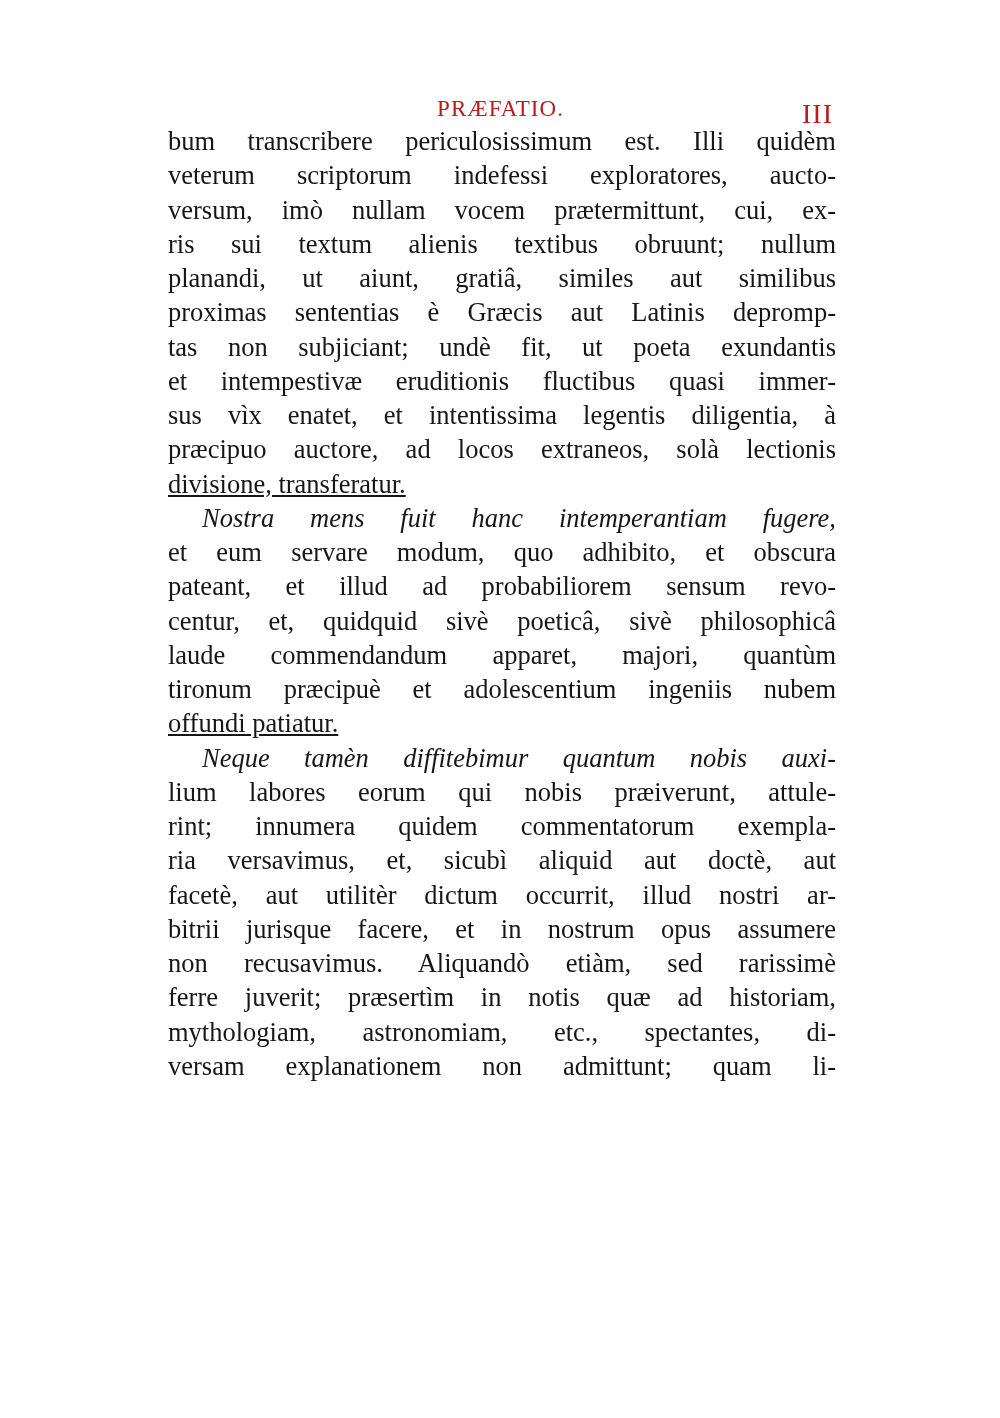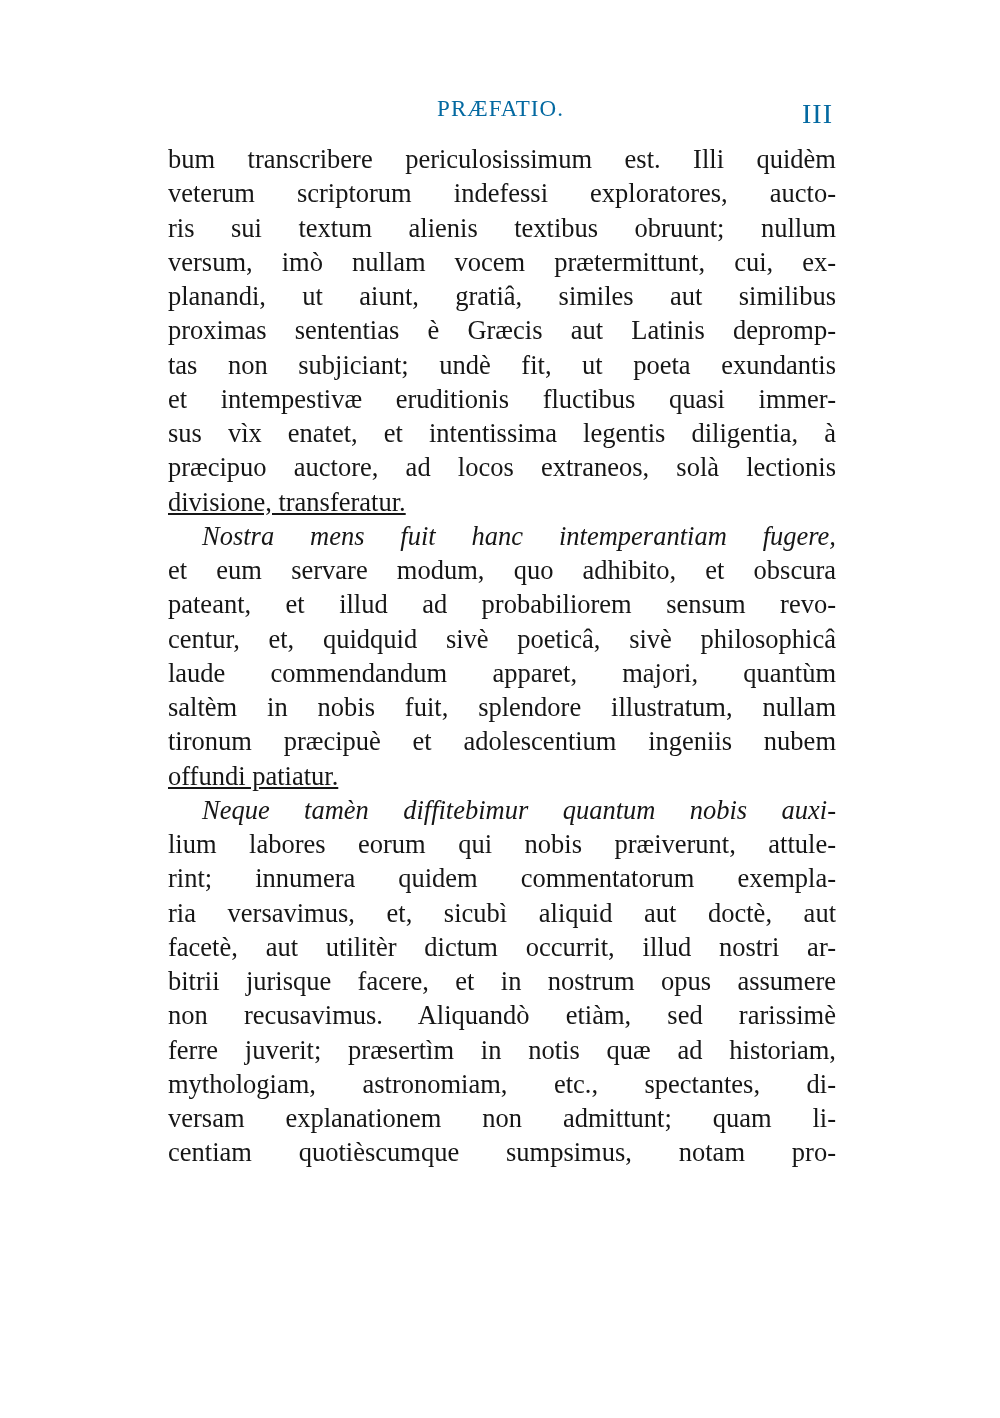--- a/index.html
+++ b/index.html
@@ -1,65 +1,63 @@
 <!DOCTYPE html>
 <html><head>
 <meta charset="utf-8">
 <style>
   html, body { margin: 0; padding: 0; background: #ffffff; }
   body { width: 1000px; height: 1418px; position: relative; overflow: hidden; }
   .page { position: absolute; left: 0; top: 0; width: 1000px; height: 1418px; background: #ffffff; }
-  .running-head { position: absolute; top: 96px; left: 168px; width: 665px; height: 34px; font-family: "Liberation Serif", "DejaVu Serif", serif; color: #0369a1; }
+  .running-head { position: absolute; top: 96px; left: 168px; width: 665px; height: 34px; font-family: "Liberation Serif", "DejaVu Serif", serif; color: #b91c1c; }
   .head-title { position: absolute; left: 0; right: 0; text-align: center; font-size: 23px; letter-spacing: 1px; }
   .head-page { position: absolute; right: 0; top: 2px; font-size: 28px; letter-spacing: 1px; }
-  .body-text { position: absolute; top: 142px; left: 168px; width: 668px; font-family: "Liberation Serif", "DejaVu Serif", serif; font-size: 26.5px; line-height: 34.25px; color: #161616; }
+  .body-text { position: absolute; top: 124px; left: 168px; width: 668px; font-family: "Liberation Serif", "DejaVu Serif", serif; font-size: 26.5px; line-height: 34.25px; color: #161616; }
   .line { display: block; white-space: nowrap; text-align: justify; text-align-last: justify; height: 34.25px; }
   .line.last { text-align-last: left; text-decoration: underline; }
   .line.indent { padding-left: 34px; font-style: italic; }
 </style>
 </head>
 <body>
 
 <div class="page">
   <div class="running-head">
     <span class="head-title">PRÆFATIO.</span>
     <span class="head-page">III</span>
   </div>
 
   <div class="body-text">
     <div>
       <span class="line">bum transcribere periculosissimum est. Illi quidèm</span>
       <span class="line">veterum scriptorum indefessi exploratores, aucto-</span>
+      <span class="line">versum, imò nullam vocem prætermittunt, cui, ex-</span>
       <span class="line">ris sui textum alienis textibus obruunt; nullum</span>
-      <span class="line">versum, imò nullam vocem prætermittunt, cui, ex-</span>
       <span class="line">planandi, ut aiunt, gratiâ, similes aut similibus</span>
       <span class="line">proximas sententias è Græcis aut Latinis depromp-</span>
       <span class="line">tas non subjiciant; undè fit, ut poeta exundantis</span>
       <span class="line">et intempestivæ eruditionis fluctibus quasi immer-</span>
       <span class="line">sus vìx enatet, et intentissima legentis diligentia, à</span>
       <span class="line">præcipuo auctore, ad locos extraneos, solà lectionis</span>
       <span class="line last">divisione, transferatur.</span>
     </div>
     <div>
       <span class="line indent">Nostra mens fuit hanc intemperantiam fugere,</span>
       <span class="line">et eum servare modum, quo adhibito, et obscura</span>
       <span class="line">pateant, et illud ad probabiliorem sensum revo-</span>
       <span class="line">centur, et, quidquid sivè poeticâ, sivè philosophicâ</span>
       <span class="line">laude commendandum apparet, majori, quantùm</span>
-      <span class="line">saltèm in nobis fuit, splendore illustratum, nullam</span>
       <span class="line">tironum præcipuè et adolescentium ingeniis nubem</span>
       <span class="line last">offundi patiatur.</span>
     </div>
     <div>
       <span class="line indent">Neque tamèn diffitebimur quantum nobis auxi-</span>
       <span class="line">lium labores eorum qui nobis præiverunt, attule-</span>
       <span class="line">rint; innumera quidem commentatorum exempla-</span>
       <span class="line">ria versavimus, et, sicubì aliquid aut doctè, aut</span>
       <span class="line">facetè, aut utilitèr dictum occurrit, illud nostri ar-</span>
       <span class="line">bitrii jurisque facere, et in nostrum opus assumere</span>
       <span class="line">non recusavimus. Aliquandò etiàm, sed rarissimè</span>
       <span class="line">ferre juverit; præsertìm in notis quæ ad historiam,</span>
       <span class="line">mythologiam, astronomiam, etc., spectantes, di-</span>
       <span class="line">versam explanationem non admittunt; quam li-</span>
-      <span class="line">centiam quotièscumque sumpsimus, notam pro-</span>
     </div>
   </div>
 </div>
 
 </body></html>

